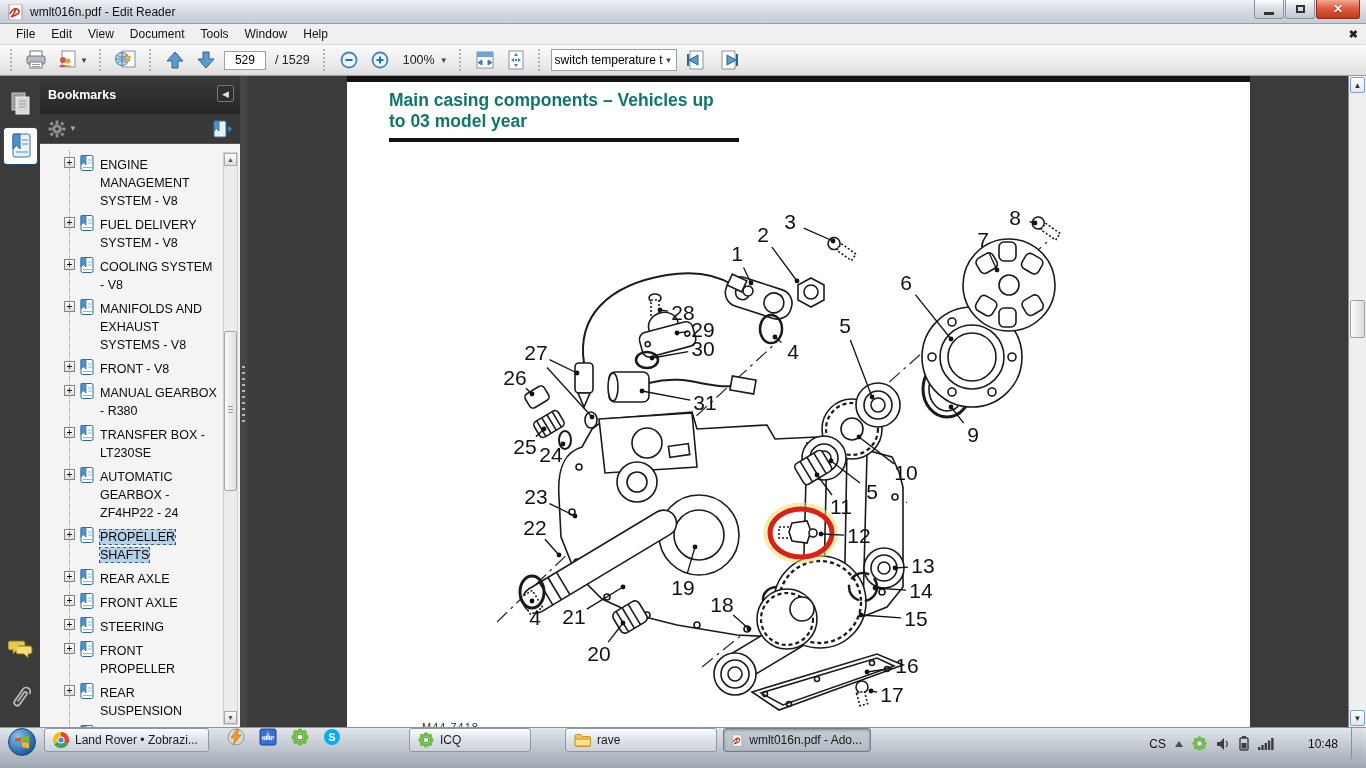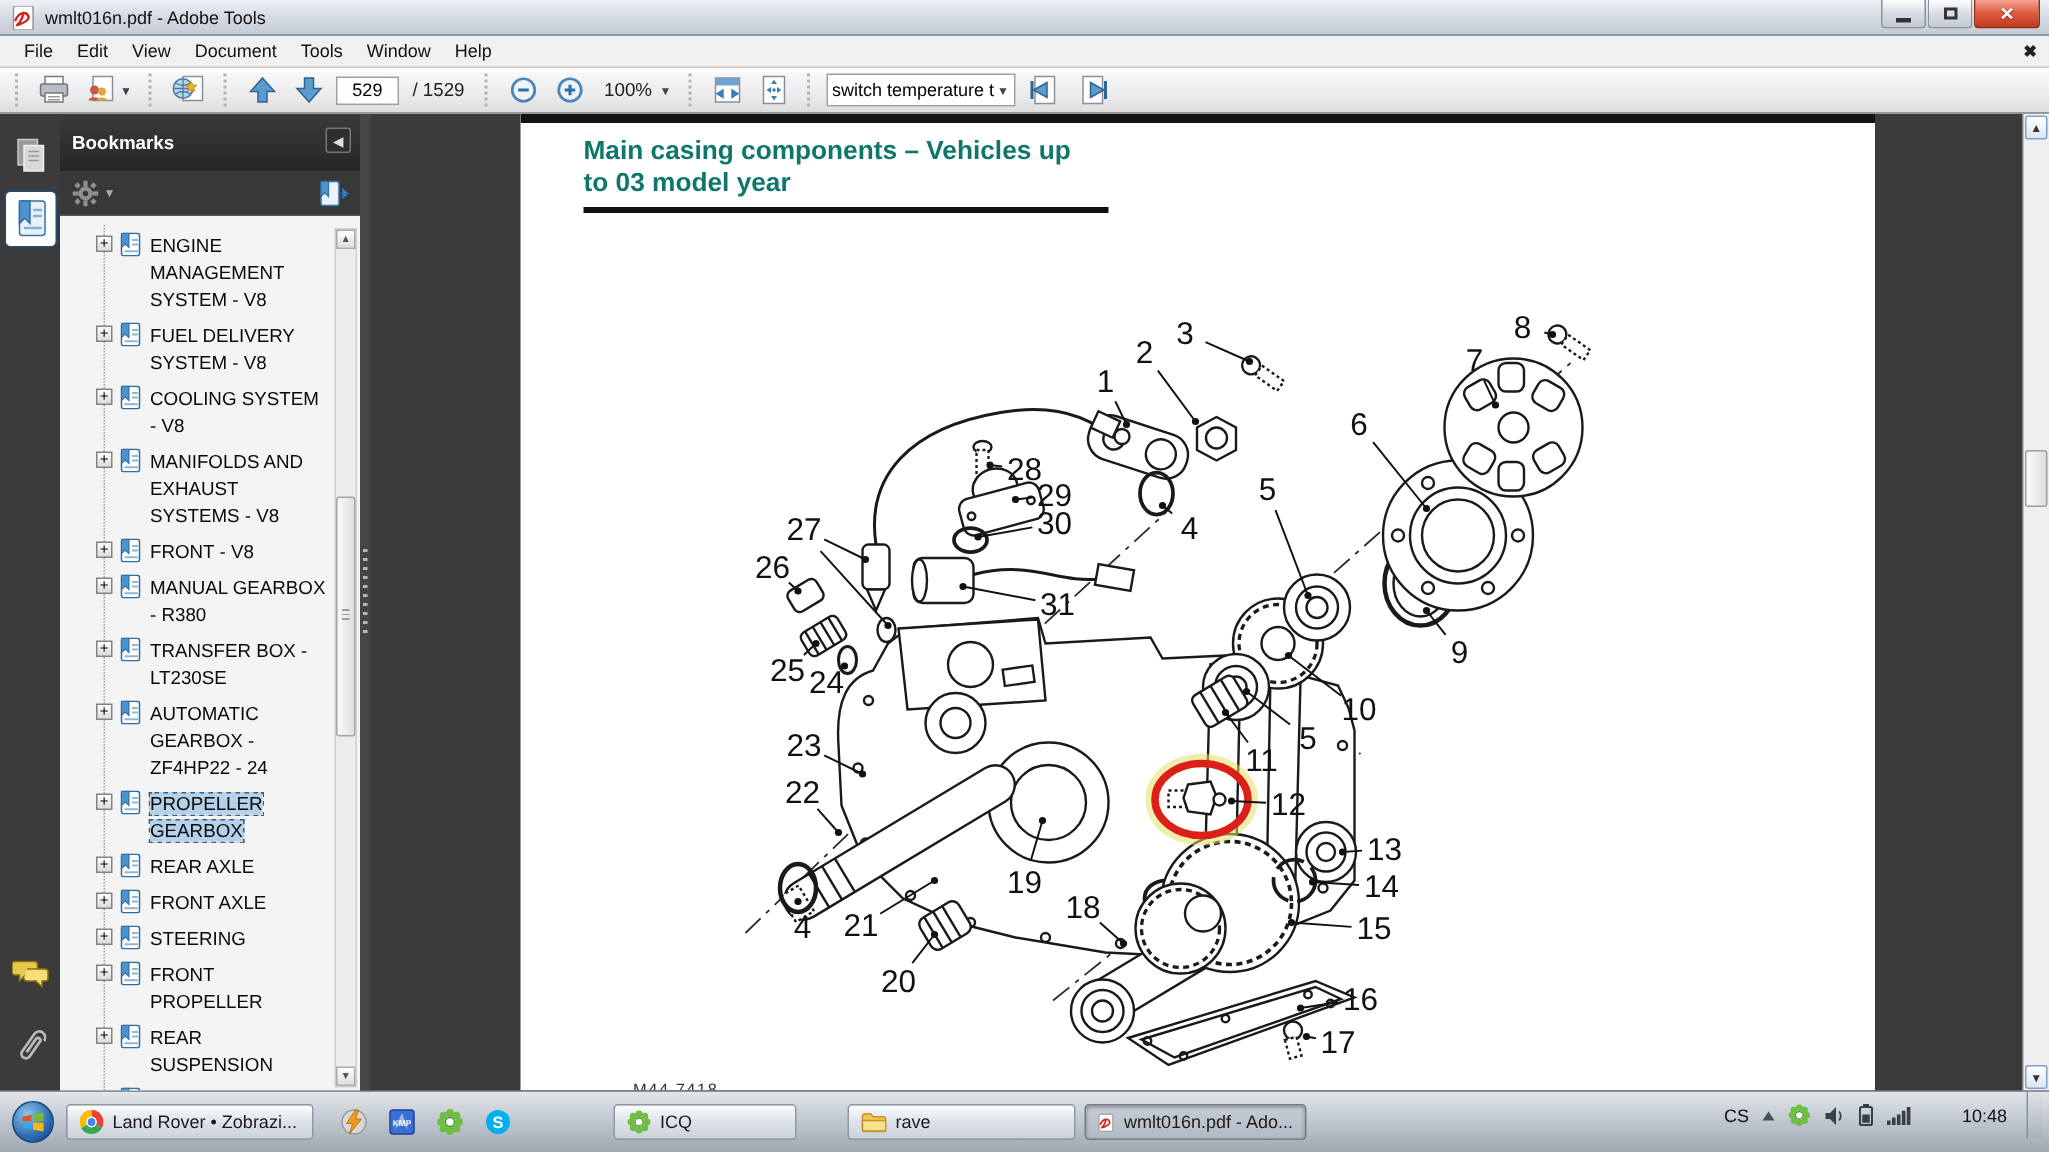--- a/index.html
+++ b/index.html
@@ -82,41 +82,41 @@
   .pfoot{position:absolute;left:75px;bottom:-6px;font-size:11px;color:#333;letter-spacing:1px;}
 
   
   .docscroll{width:18px;flex:none;background:#efefef;position:relative;border-left:1px solid #888;}
   .ds-btn{position:absolute;left:1px;width:15px;height:16px;background:linear-gradient(#fff,#dfe6ee);border:1px solid #7da2ce;border-radius:2px;color:#333;font-size:8px;text-align:center;line-height:15px;}
   .ds-up{top:1px;}
   .ds-down{bottom:1px;}
   .ds-thumb{position:absolute;left:1px;top:224px;width:15px;height:38px;background:linear-gradient(90deg,#fbfbfb,#dcdcdc);border:1px solid #a0a0a0;border-radius:2px;}
 
   
-  .taskbar{height:47px;background:linear-gradient(#e2e6eb,#c3c9d2 45%,#9fa7b2);border-top:1px solid #8b929e;display:flex;align-items:center;padding:0 2px;position:relative;}
+  .taskbar{height:47px;background:linear-gradient(#e2e6eb,#c3c9d2 45%,#9fa7b2);border-top:1px solid #8b929e;display:flex;align-items:flex-start;padding:0 2px;position:relative;}
   .orb{width:28px;height:28px;border-radius:50%;background:radial-gradient(circle at 35% 30%,#8cc4ee,#2d6cb0 60%,#123f74);border:1px solid #16457c;margin:0 8px 0 6px;display:flex;align-items:center;justify-content:center;flex:none;}
   .taskbtn{height:24px;border:1px solid #8f98a5;border-radius:3px;background:linear-gradient(#fcfdfe,#dde2e8 50%,#ccd2da);display:flex;align-items:center;padding:0 8px;gap:6px;font-size:12px;color:#1a1a1a;margin-right:6px;white-space:nowrap;overflow:hidden;}
   .taskbtn.active{background:linear-gradient(#c7cdd6,#b2bac5);box-shadow:inset 0 1px 3px rgba(0,0,0,.35);border-color:#737d8a;}
   .quick{display:flex;align-items:center;gap:14px;margin:0 12px;}
   .tray{position:absolute;right:0;top:0;height:31px;display:flex;align-items:center;gap:9px;padding-right:4px;}
   .traytxt{font-size:12px;color:#111;margin-left:25px;}
   .showdesk{width:11px;height:31px;border-left:1px solid #8a919d;background:linear-gradient(#dfe3e8,#aab1bc);margin-left:4px;}
   .uparrow{width:0;height:0;border-left:4px solid transparent;border-right:4px solid transparent;border-bottom:6px solid #4a4f57;}
 </style>
 </head>
 <body>
 
 <div class="window">
 
   <div class="titlebar">
     <svg width="16" height="16" viewBox="0 0 16 16">
         <rect x="1" y="0" width="13" height="16" rx="1" fill="#fff" stroke="#999"></rect>
         <path d="M2,10 C5,3 10,4 11,7 C12,10 6,12 3,13 C6,11 8,6 7,4" stroke="#d0271d" stroke-width="1.6" fill="none"></path>
       </svg>
-    <span class="apptitle">wmlt016n.pdf - Adobe Tools</span>
+    <span class="apptitle">wmlt016n.pdf - Edit Reader</span>
     <div class="winbtns">
       <div class="wbtn">
           <div class="glyph-min"></div>
         </div>
       <div class="wbtn">
           <div class="glyph-max"></div>
         </div>
       <div class="wbtn close">
           <span class="glyph-x">✕</span>
         </div>
@@ -391,21 +391,21 @@
 
   <div class="bm-item">
     <span class="bm-plus">+</span>
     <span class="bm-ico">
       <svg width="14" height="16" viewBox="0 0 14 16">
                 <rect x="1" y="0.5" width="12" height="15" rx="1.5" fill="#fff" stroke="#2e6da3"></rect>
                 <path d="M1,0.5 h5 v9.5 l-2.5,-2.3 L1,10 z" fill="#4d94cf" stroke="#2e6da3" stroke-width=".7"></path>
                 <path d="M8,5 h4 M8,8 h4 M3,12.5 h9" stroke="#8db8da" stroke-width="1.2"></path>
               </svg>
     </span>
-    <span class="bm-label selected">PROPELLER GEARBOX</span>
+    <span class="bm-label selected">PROPELLER SHAFTS</span>
   </div>
 
   <div class="bm-item">
     <span class="bm-plus">+</span>
     <span class="bm-ico">
       <svg width="14" height="16" viewBox="0 0 14 16">
                 <rect x="1" y="0.5" width="12" height="15" rx="1.5" fill="#fff" stroke="#2e6da3"></rect>
                 <path d="M1,0.5 h5 v9.5 l-2.5,-2.3 L1,10 z" fill="#4d94cf" stroke="#2e6da3" stroke-width=".7"></path>
                 <path d="M8,5 h4 M8,8 h4 M3,12.5 h9" stroke="#8db8da" stroke-width="1.2"></path>
               </svg>

